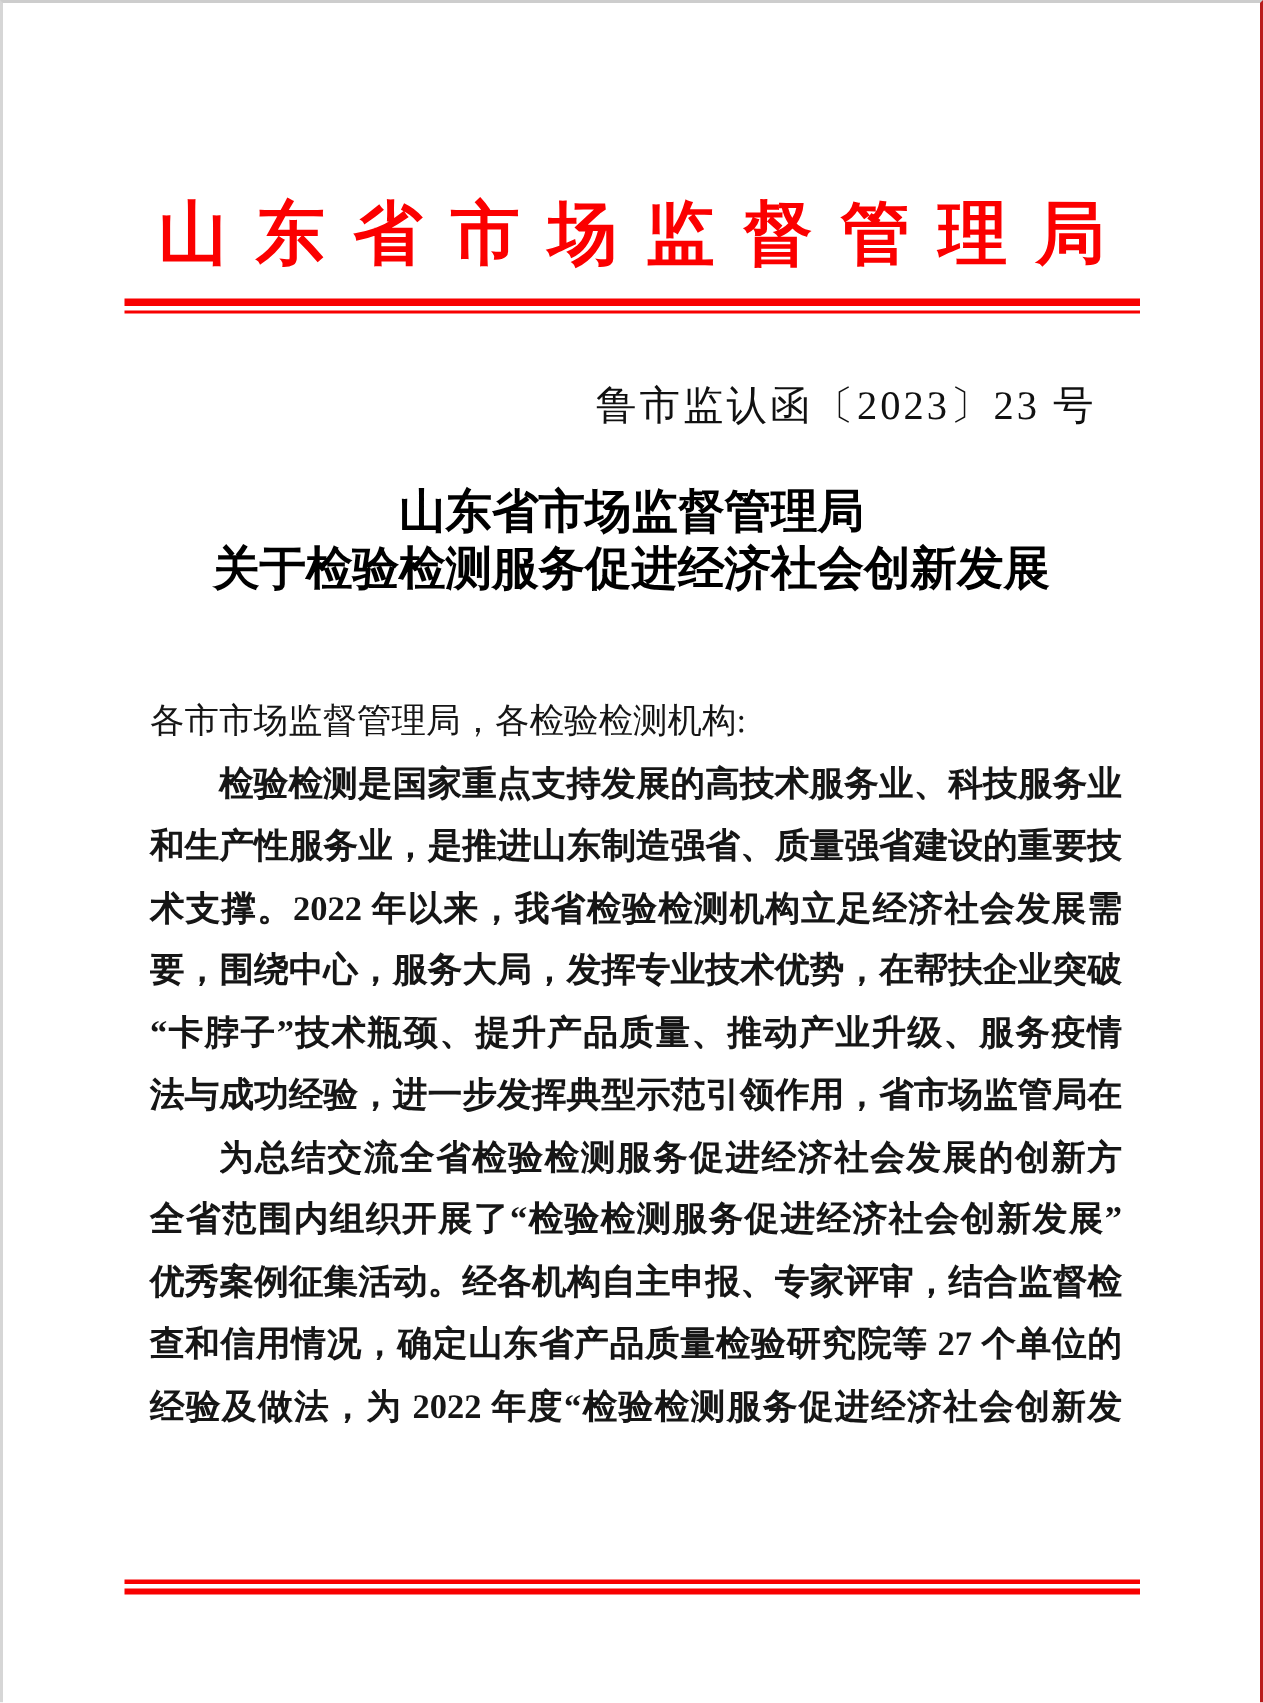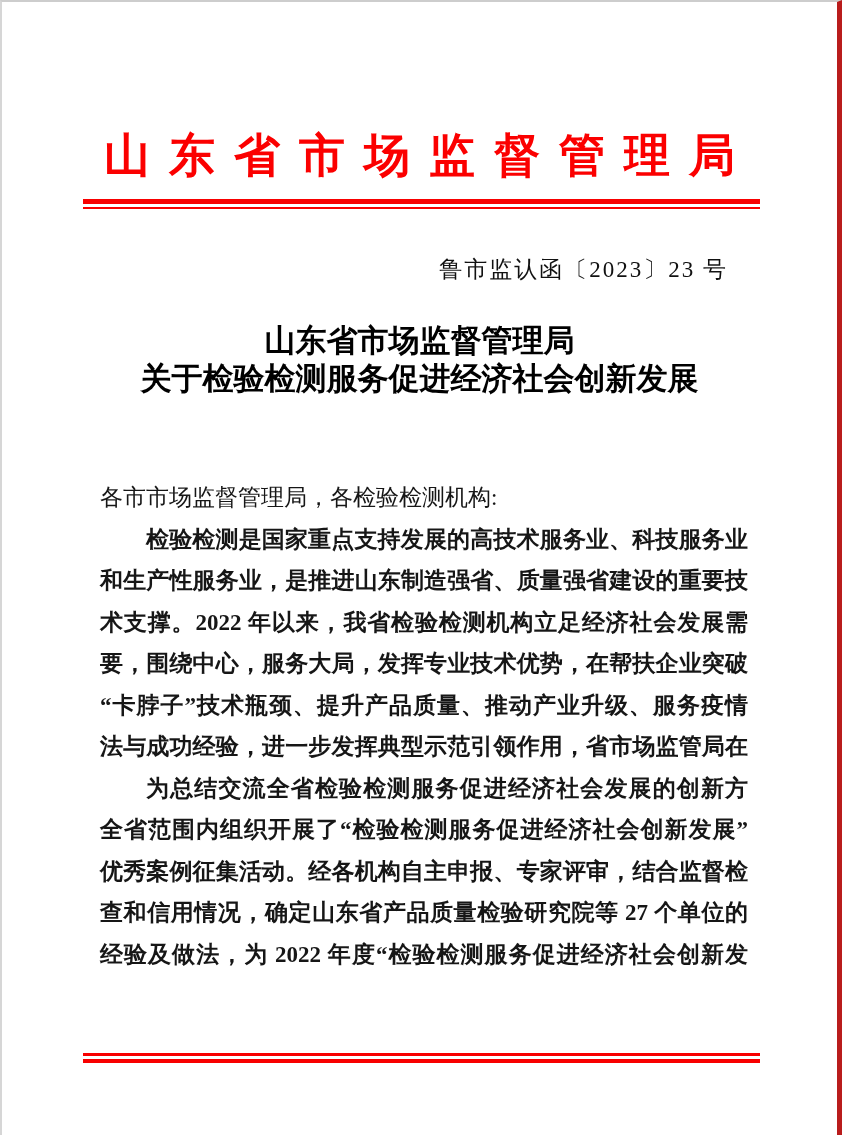--- a/index.html
+++ b/index.html
@@ -8,21 +8,21 @@
     background: #ffffff;
   }
   .page {
     position: relative;
     width: 842px;
     height: 1135px;
     background: #ffffff;
     box-sizing: border-box;
     border-top: 2px solid #cdcdcd;
     border-left: 2px solid #d6d6d6;
-    border-right: 5px solid #b91c1c;
+    border-right: 2px solid #b91c1c;
     overflow: hidden;
     font-family: "Liberation Serif", serif;
   }
   
   .agency-header {
     position: absolute;
     top: 118px;
     left: 0;
     right: 0;
     text-align: center;
@@ -46,21 +46,21 @@
   .rule .bar { width: 100%; }
   .rule-top .bar-1 { height: 5px; background: #f80000; }
   .rule-top .bar-2 { height: 2px; background: #f80000; margin-top: 3px; }
   .rule-bottom .bar-1 { height: 3px; background: #f80000; }
   .rule-bottom .bar-2 { height: 4px; background: #f80000; margin-top: 3px; }
   
   .doc-number {
     position: absolute;
     top: 252px;
     right: 109px;
-    font-size: 23px;
+    font-size: 27px;
     line-height: 32px;
     letter-spacing: 2px;
     color: #111111;
     white-space: nowrap;
   }
   
   .doc-title {
     position: absolute;
     top: 320px;
     left: 0;
@@ -68,21 +68,21 @@
     text-align: center;
     font-family: "Liberation Sans", sans-serif;
     font-weight: bold;
     font-size: 31px;
     line-height: 38px;
     color: #000000;
   }
   
   .doc-body {
     position: absolute;
-    top: 475px;
+    top: 458px;
     left: 98px;
     width: 648px;
     font-size: 23px;
     color: #161616;
   }
   .body-line {
     height: 41.5px;
     line-height: 41.5px;
     white-space: nowrap;
     overflow: visible;

